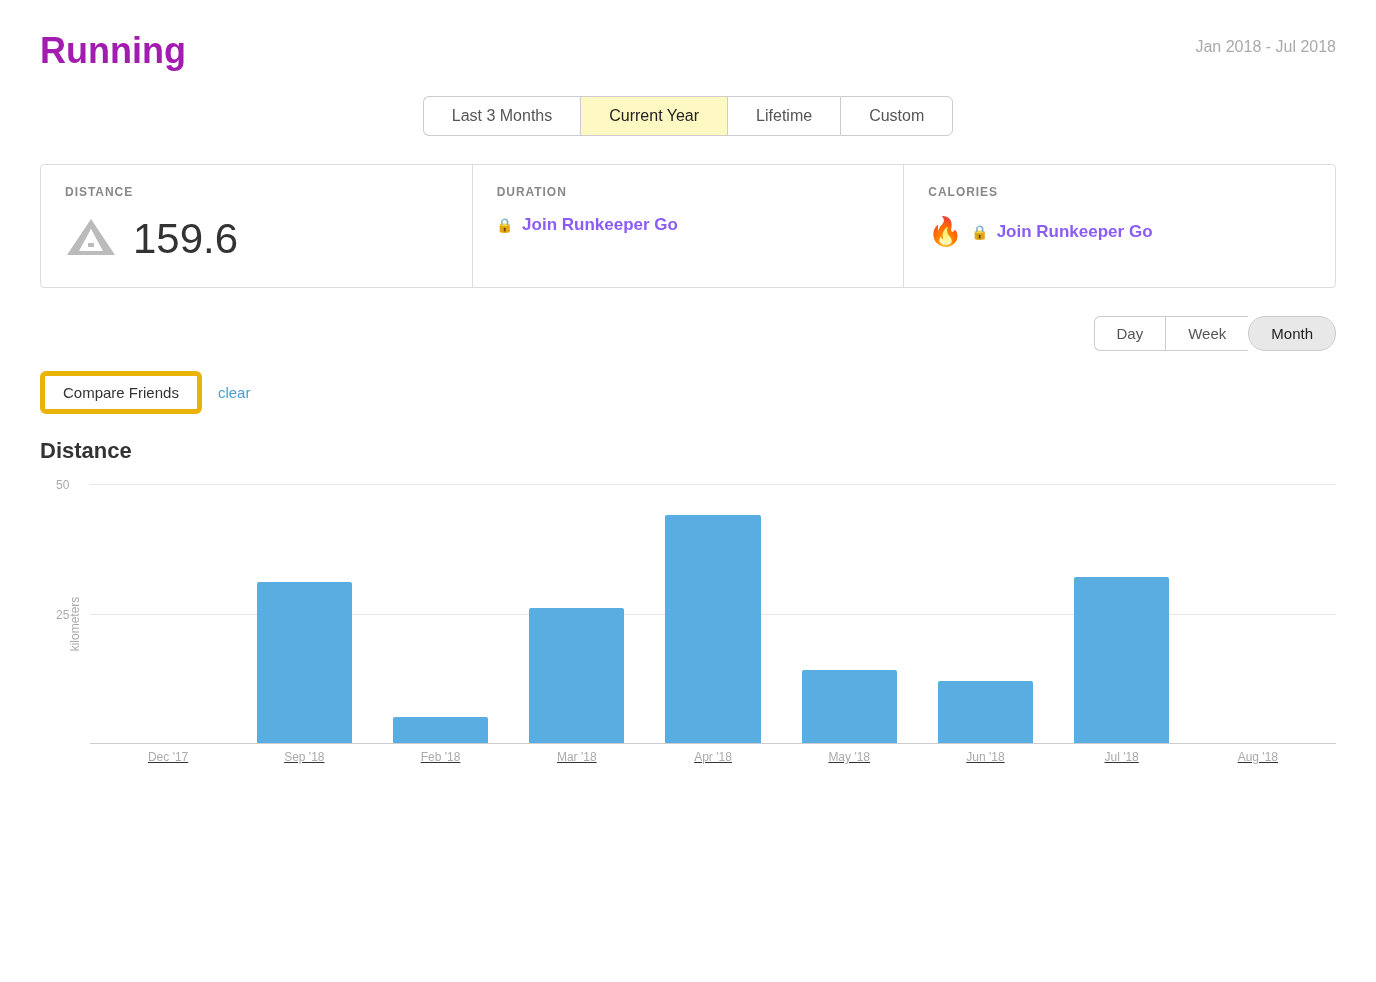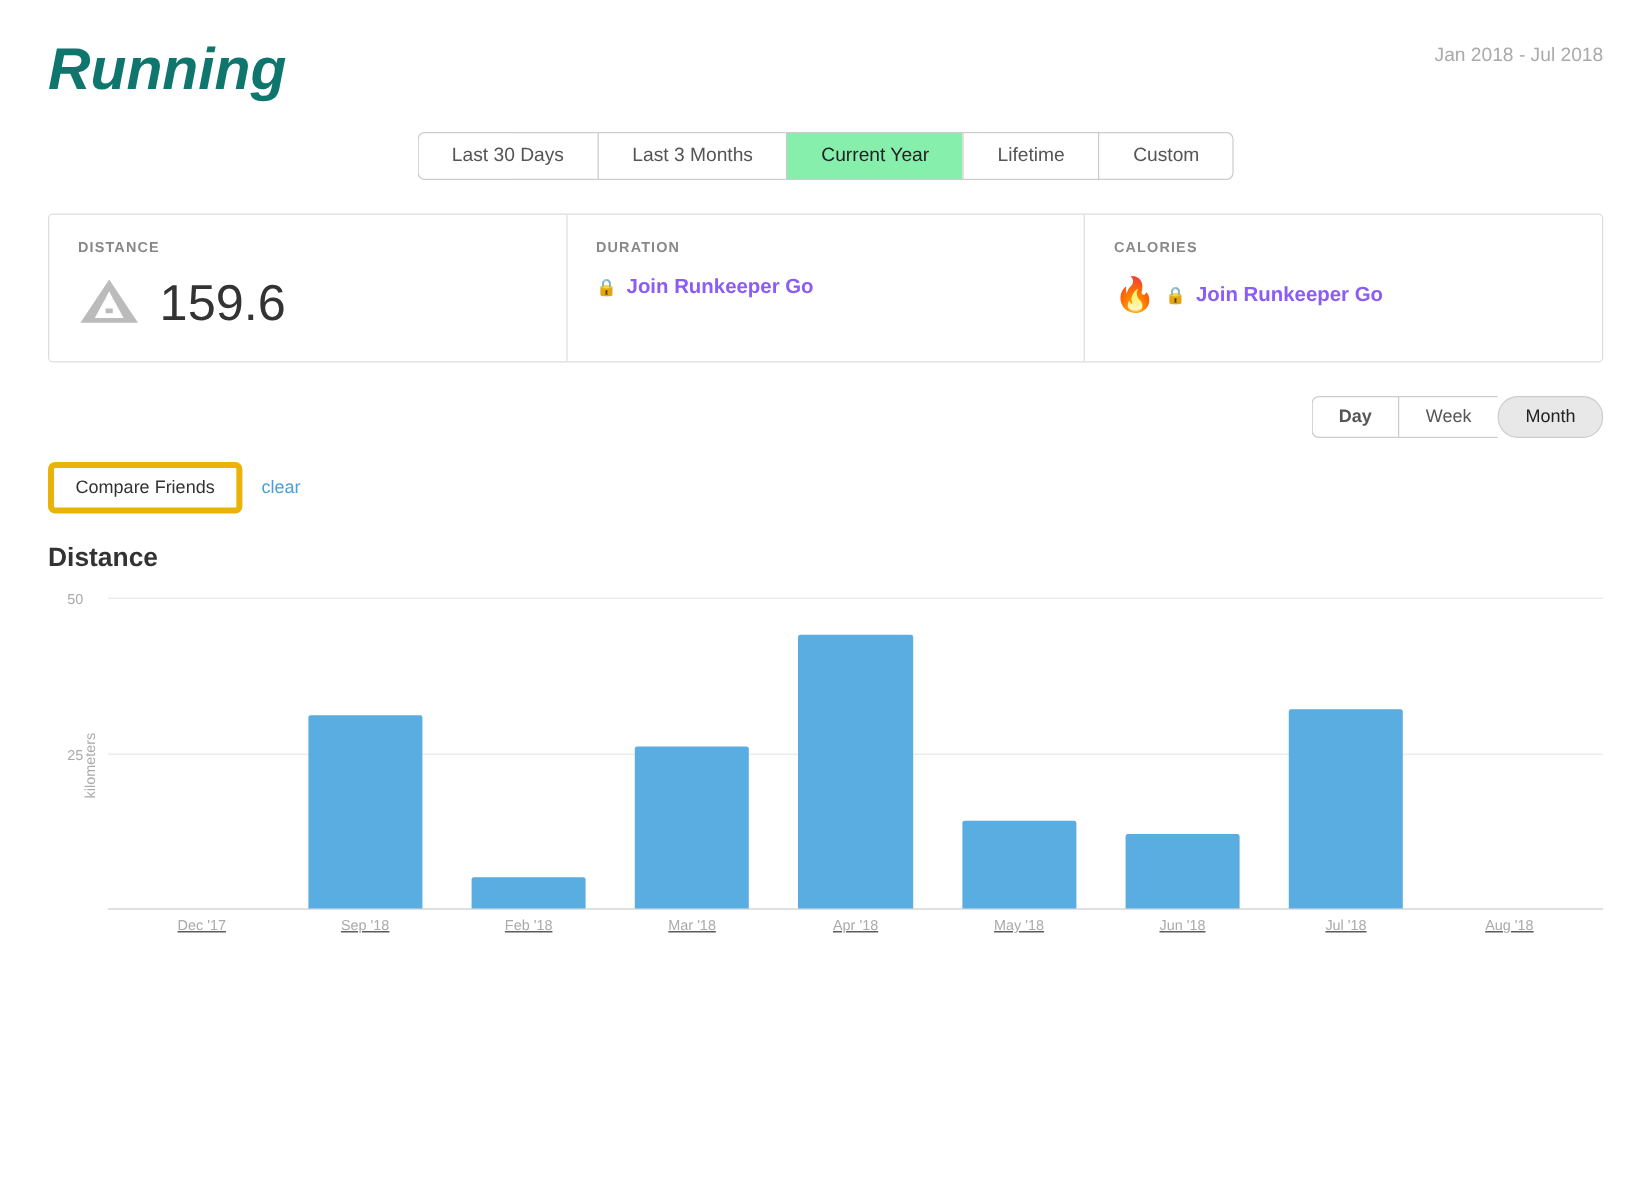--- a/index.html
+++ b/index.html
@@ -11,24 +11,23 @@
     }
 
     .header {
       display: flex;
       justify-content: space-between;
       align-items: flex-start;
       margin-bottom: 24px;
     }
 
     .page-title {
-      font-size: 49px;
+      font-size: 36px;
       font-weight: 700;
-      color: #0f766e;
-      font-style: italic;
+      color: #a21caf;
     }
 
     .date-range {
       font-size: 16px;
       color: #aaa;
       margin-top: 8px;
       text-align: center;
     }
 
     .time-filter-bar {
@@ -47,21 +46,21 @@
       border-right: none;
     }
     .time-filter-btn:first-child {
       border-radius: 6px 0 0 6px;
     }
     .time-filter-btn:last-child {
       border-radius: 0 6px 6px 0;
       border-right: 1px solid #ccc;
     }
     .time-filter-btn.active {
-      background: #86efac;
+      background: #fef9c3;
       color: #222;
       font-weight: 500;
     }
 
     .stats-row {
       display: flex;
       border: 1px solid #ddd;
       border-radius: 4px;
       margin-bottom: 28px;
     }
@@ -137,21 +136,20 @@
       padding: 8px 22px;
       font-size: 15px;
       border: 1px solid #ccc;
       background: #fff;
       cursor: pointer;
       color: #555;
       border-right: none;
     }
     .view-btn:first-child {
       border-radius: 6px 0 0 6px;
-      font-weight: bold;
     }
     .view-btn:last-child {
       border-radius: 0 6px 6px 0;
       border-right: 1px solid #ccc;
     }
     .view-btn.active {
       background: #e8e8e8;
       color: #222;
       border-radius: 17px;
     }
@@ -267,21 +265,20 @@
   </style>
 </head>
 <body>
 
 <div class="header">
   <h1 class="page-title">Running</h1>
   <div class="date-range">Jan 2018 - Jul 2018</div>
 </div>
 
 <div class="time-filter-bar">
-  <button class="time-filter-btn">Last 30 Days</button>
   <button class="time-filter-btn">Last 3 Months</button>
   <button class="time-filter-btn active">Current Year</button>
   <button class="time-filter-btn">Lifetime</button>
   <button class="time-filter-btn">Custom</button>
 </div>
 
 <div class="stats-row">
 
   <div class="stat-card">
     <div class="stat-label">DISTANCE</div>

